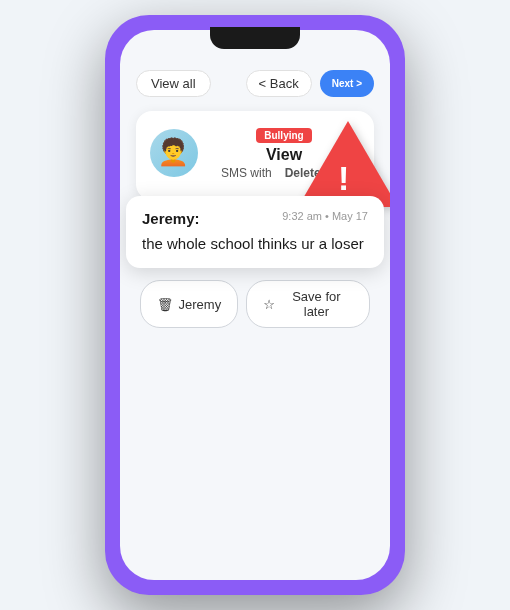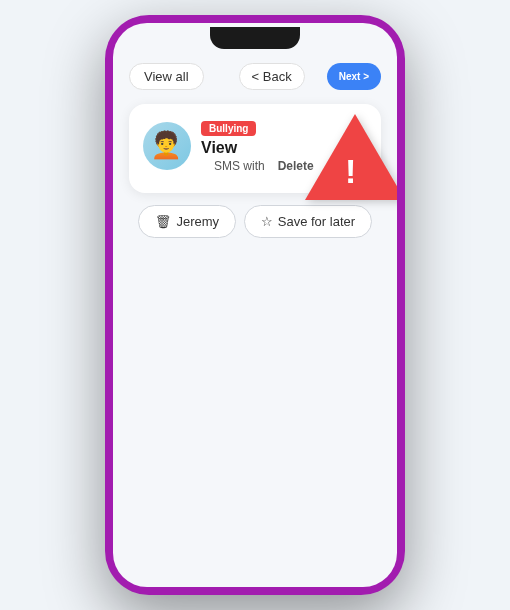--- a/index.html
+++ b/index.html
@@ -10,25 +10,25 @@
       display: flex;
       align-items: center;
       justify-content: center;
       font-family: -apple-system, BlinkMacSystemFont, 'Segoe UI', sans-serif;
       overflow: hidden;
     }
 
     .phone-outer {
       width: 300px;
       height: 580px;
-      background: #a21caf;
+      background: #8b5cf6;
       border-radius: 44px;
       position: relative;
       box-shadow: 0 20px 60px rgba(0,0,0,0.4);
-      padding: 8px;
+      padding: 15px;
     }
 
     .phone-notch {
       position: absolute;
       top: 12px;
       left: 50%;
       transform: translateX(-50%);
       width: 90px;
       height: 22px;
       background: #1a1a1a;
@@ -65,21 +65,21 @@
       border-radius: 20px;
       padding: 5px 14px;
       font-size: 13px;
       color: #333;
       cursor: pointer;
       font-weight: 500;
     }
 
     .nav-buttons {
       display: flex;
-      gap: 22px;
+      gap: 8px;
     }
 
     .back-btn {
       background: white;
       border: 1.5px solid #e0e0e0;
       border-radius: 20px;
       padding: 5px 12px;
       font-size: 13px;
       color: #333;
       cursor: pointer;
@@ -126,20 +126,21 @@
       flex-shrink: 0;
       overflow: hidden;
     }
 
     .avatar-emoji {
       font-size: 26px;
     }
 
     .alert-info {
       flex: 1;
+      text-align: center;
     }
 
     .bullying-badge {
       background: #ef4444;
       color: white;
       font-size: 10px;
       font-weight: 700;
       padding: 2px 8px;
       border-radius: 4px;
       display: inline-block;
@@ -307,20 +308,27 @@
               <span class="apple-icon"></span>
               <span>SMS with</span>
               <strong>Delete</strong>
             </div>
           </div>
         </div>
 
         <div class="warning-triangle"></div>
       </div>
 
+      <div class="message-popup">
+        <div class="message-header">
+          <span class="message-sender">Jeremy:</span>
+          <span class="message-time">9:32 am • May 17</span>
+        </div>
+        <p class="message-text">the whole school thinks ur a loser</p>
+      </div>
 
       <div class="action-area">
         <div class="action-buttons">
           <button class="delete-btn">
             <span>🗑</span>
             <span>Jeremy</span>
           </button>
           <button class="save-btn">
             <span>☆</span>
             <span>Save for later</span>

